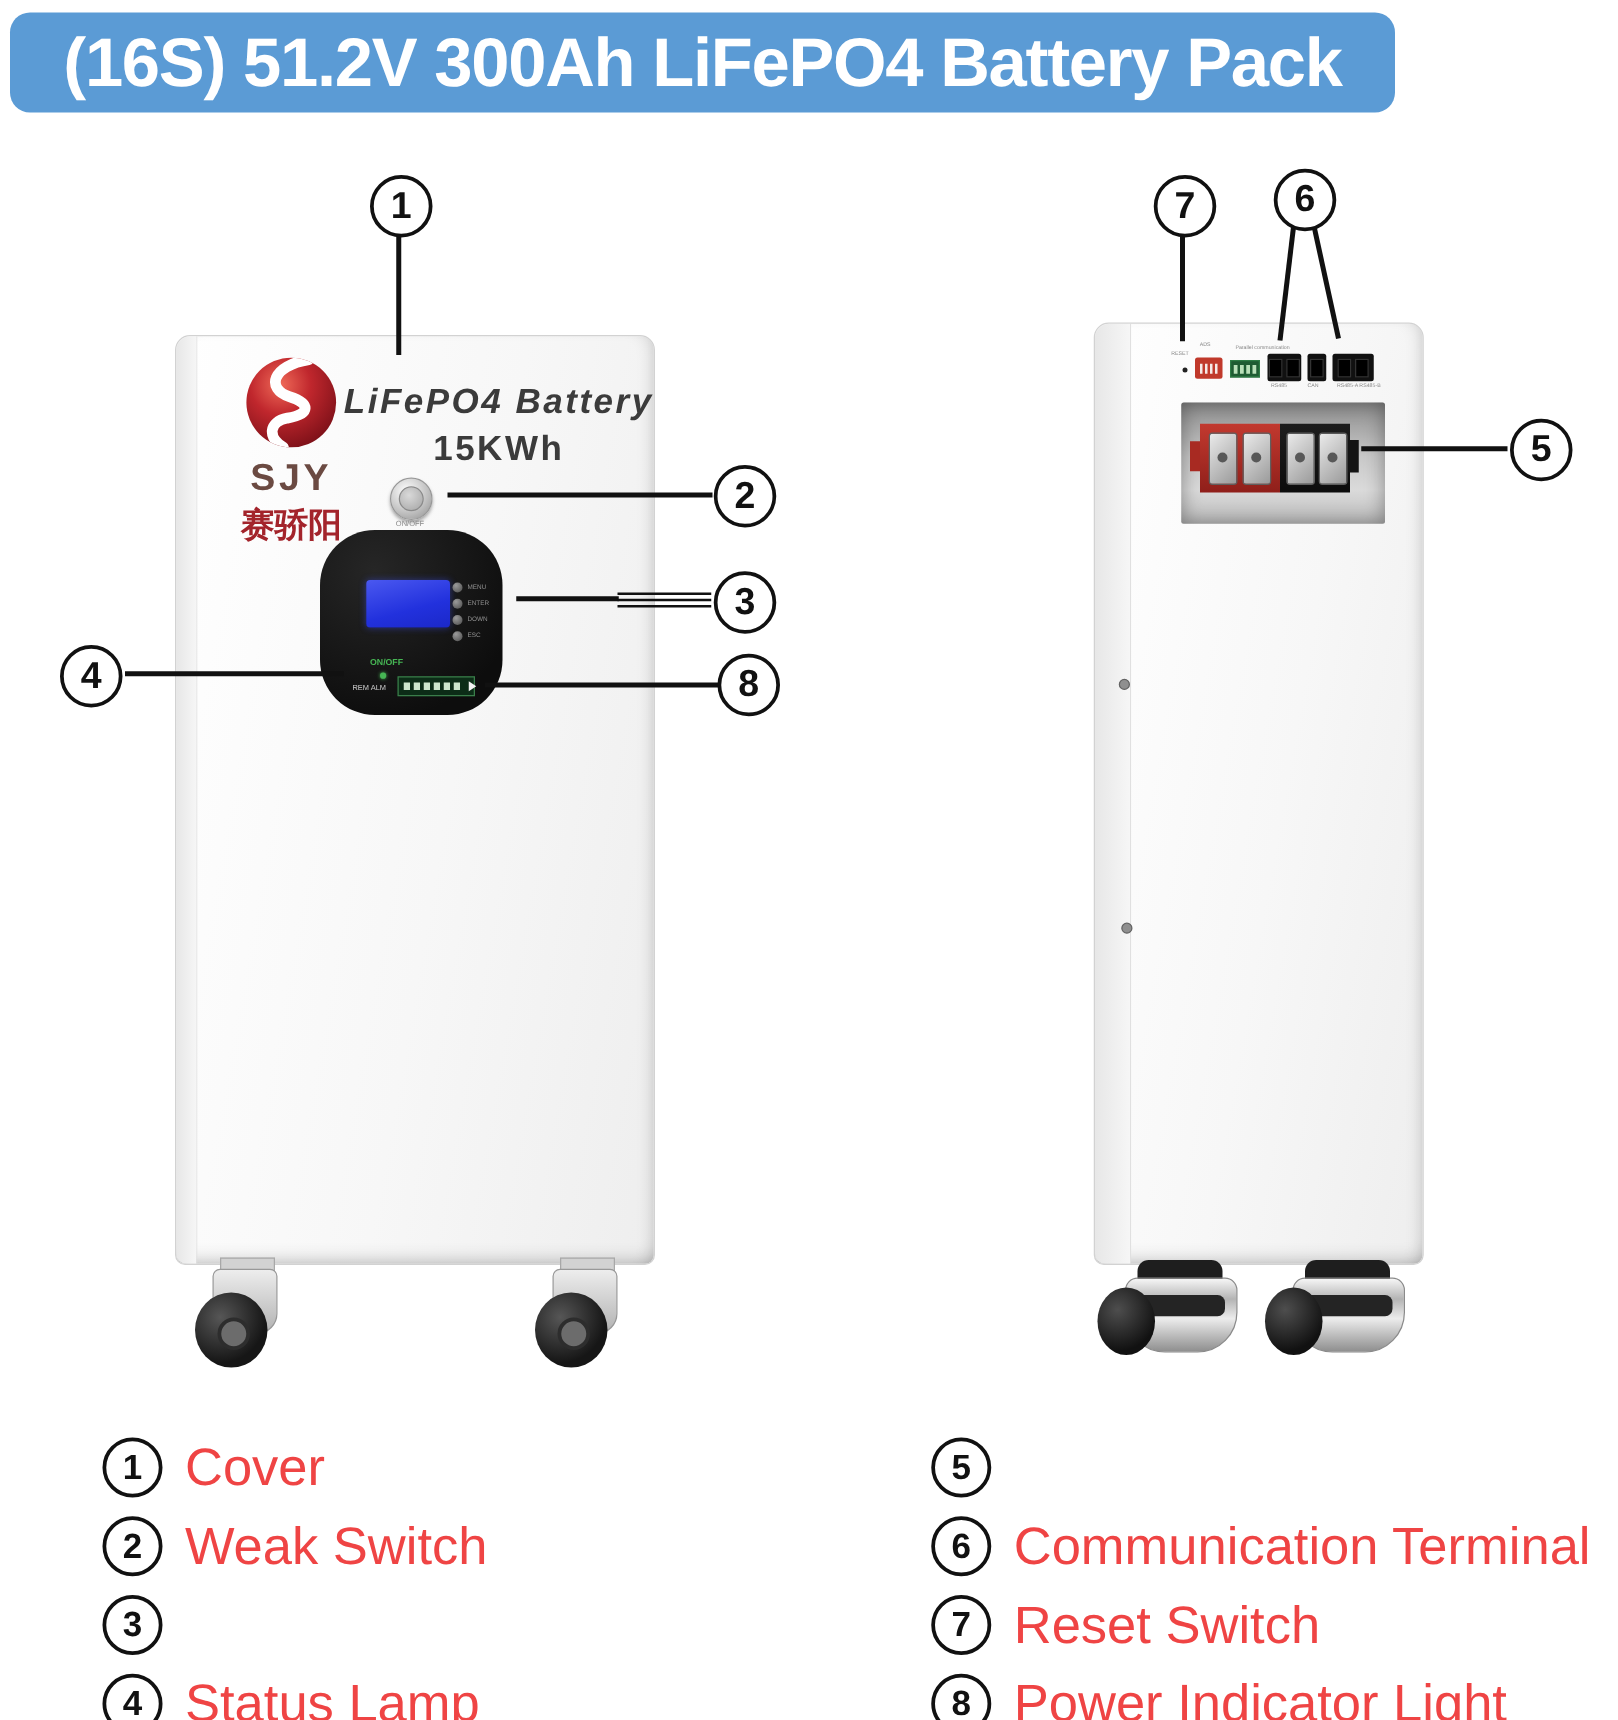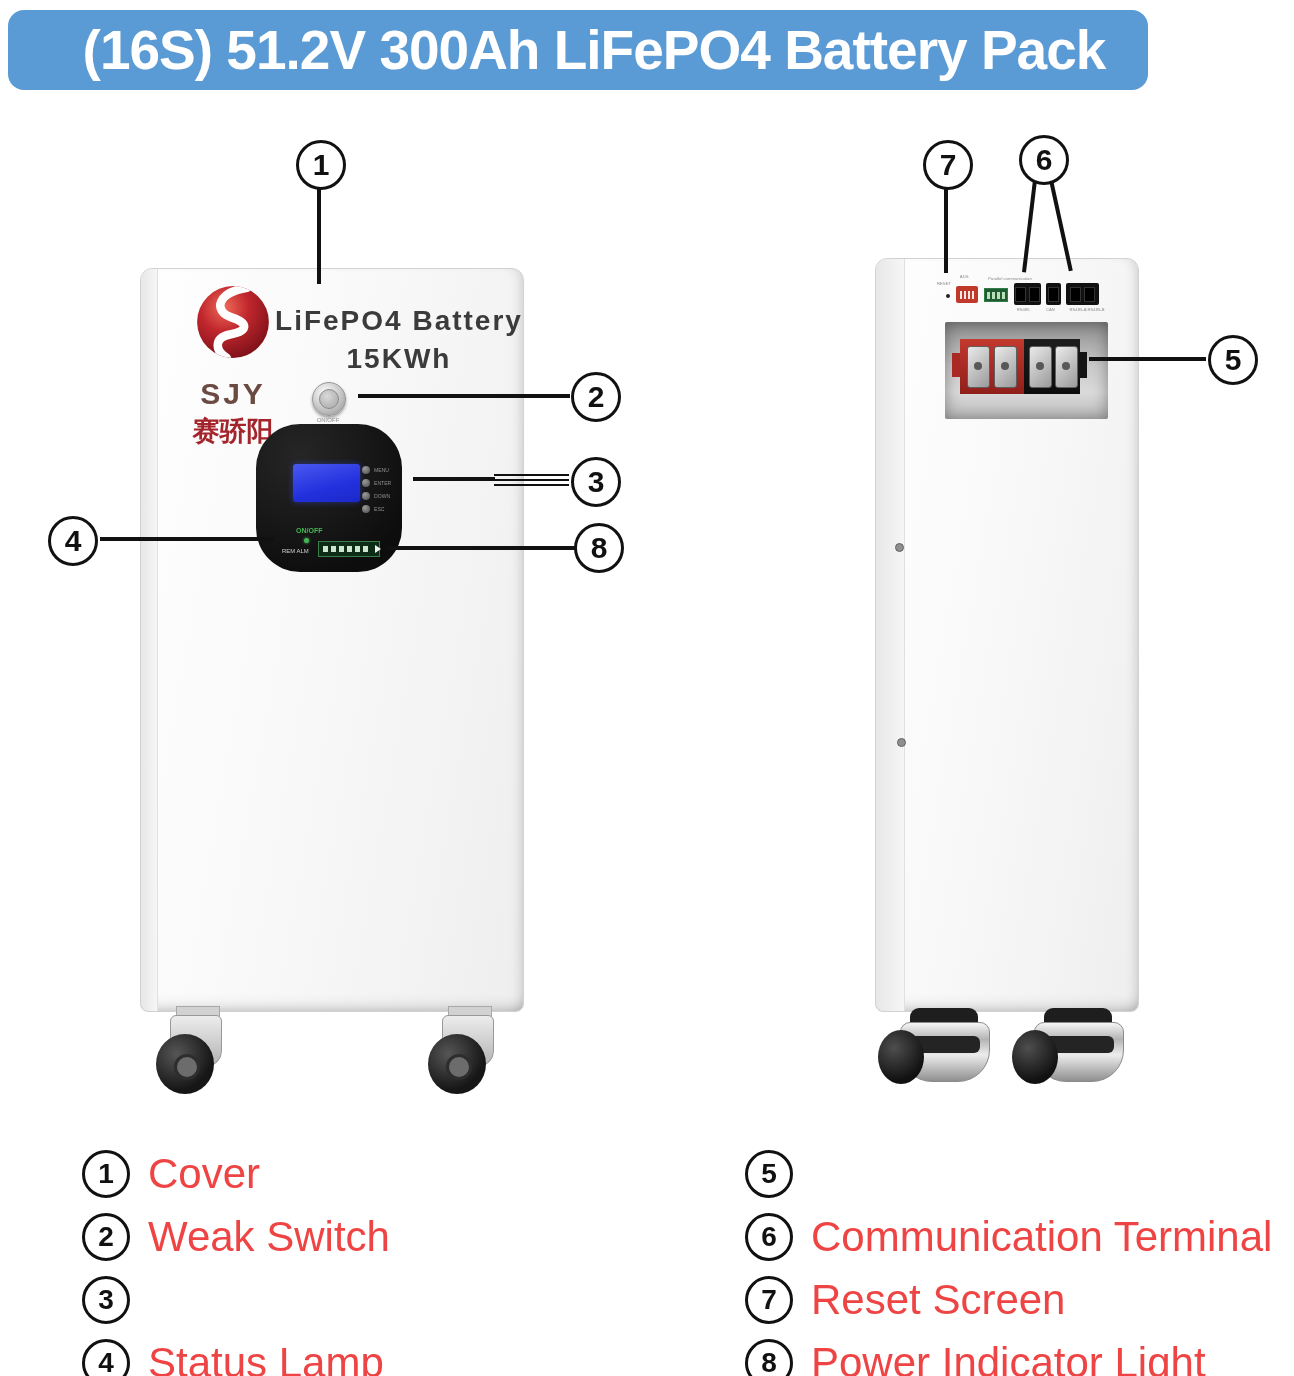--- a/index.html
+++ b/index.html
@@ -1,36 +1,36 @@
 <!DOCTYPE html>
 <html><head>
 <meta charset="utf-8">
 <style>
   html,body{margin:0;padding:0;background:#fff;}
   body{width:1294px;height:1376px;position:relative;font-family:"Liberation Sans",sans-serif;overflow:hidden;}
 
   
   .banner{position:absolute;left:8px;top:10px;width:1108px;height:80px;background:#5b9bd5;border-radius:16px;
-          display:flex;align-items:center;justify-content:center;padding-left:32px;}
+          display:flex;align-items:center;justify-content:center;}
   .banner span{color:#fff;font-size:55px;font-weight:bold;letter-spacing:-1px;white-space:nowrap;}
 
   
   .unit{position:absolute;background:linear-gradient(100deg,#ffffff 0%,#f7f7f7 55%,#eeeeee 100%);
         border:1px solid #d2d2d2;border-radius:12px 12px 8px 8px;
         box-shadow:inset -10px 0 14px -10px rgba(0,0,0,.18), inset 10px 0 14px -10px rgba(0,0,0,.12),
                    inset 0 -12px 16px -12px rgba(0,0,0,.30);}
   .edge-sliver{position:absolute;left:0;top:0;width:16px;height:100%;
         background:linear-gradient(90deg,#e7e7e7,#f6f6f6);border-right:1px solid #e0e0e0;border-radius:12px 0 0 8px;}
 
   
   .logo-wrap{position:absolute;left:22px;top:14px;width:140px;text-align:center;}
-  .logo-sjy{font-size:30px;font-weight:bold;letter-spacing:3px;color:#6b4a42;margin-top:12px;}
+  .logo-sjy{font-size:30px;font-weight:bold;letter-spacing:3px;color:#6b4a42;margin-top:0;}
   .logo-cn{font-size:27px;font-weight:bold;color:#a3242b;margin-top:2px;}
   .ptitle{position:absolute;left:132px;top:36px;width:252px;text-align:center;color:#3b3b3b;}
-  .ptitle .l1{font-size:28px;font-weight:bold;letter-spacing:2px;white-space:nowrap;}
+  .ptitle .l1{font-size:28px;font-weight:bold;letter-spacing:2px;white-space:nowrap;font-style:italic;}
   .ptitle .l2{font-size:28px;font-weight:bold;letter-spacing:2px;margin-top:6px;}
 
   .wswitch{position:absolute;left:171px;top:113px;width:32px;height:32px;border-radius:50%;
         background:radial-gradient(circle at 38% 32%, #ffffff, #c4c4c4 55%, #8e8e8e 100%);
         border:1px solid #979797;box-shadow:0 2px 3px rgba(0,0,0,.35);}
   .wswitch-in{position:absolute;left:6px;top:6px;width:18px;height:18px;border-radius:50%;
         background:radial-gradient(circle at 40% 35%, #d9d9d9, #a5a5a5);border:1px solid #8a8a8a;}
   .wswitch-lbl{position:absolute;left:160px;top:148px;width:54px;text-align:center;font-size:6px;color:#8a8a8a;}
 
   .panel{position:absolute;left:115px;top:155px;width:146px;height:148px;border-radius:44px;
@@ -306,19 +306,19 @@
 <div class="legend" style="left:745px;">
   <div class="lrow">
     <div class="lnum">5</div>
   </div>
   <div class="lrow">
     <div class="lnum">6</div>
     <div class="llbl">Communication Terminal</div>
   </div>
   <div class="lrow">
     <div class="lnum">7</div>
-    <div class="llbl">Reset Screen</div>
+    <div class="llbl">Reset Switch</div>
   </div>
   <div class="lrow">
     <div class="lnum">8</div>
     <div class="llbl">Power Indicator Light</div>
   </div>
 </div>
 
 </body></html>

